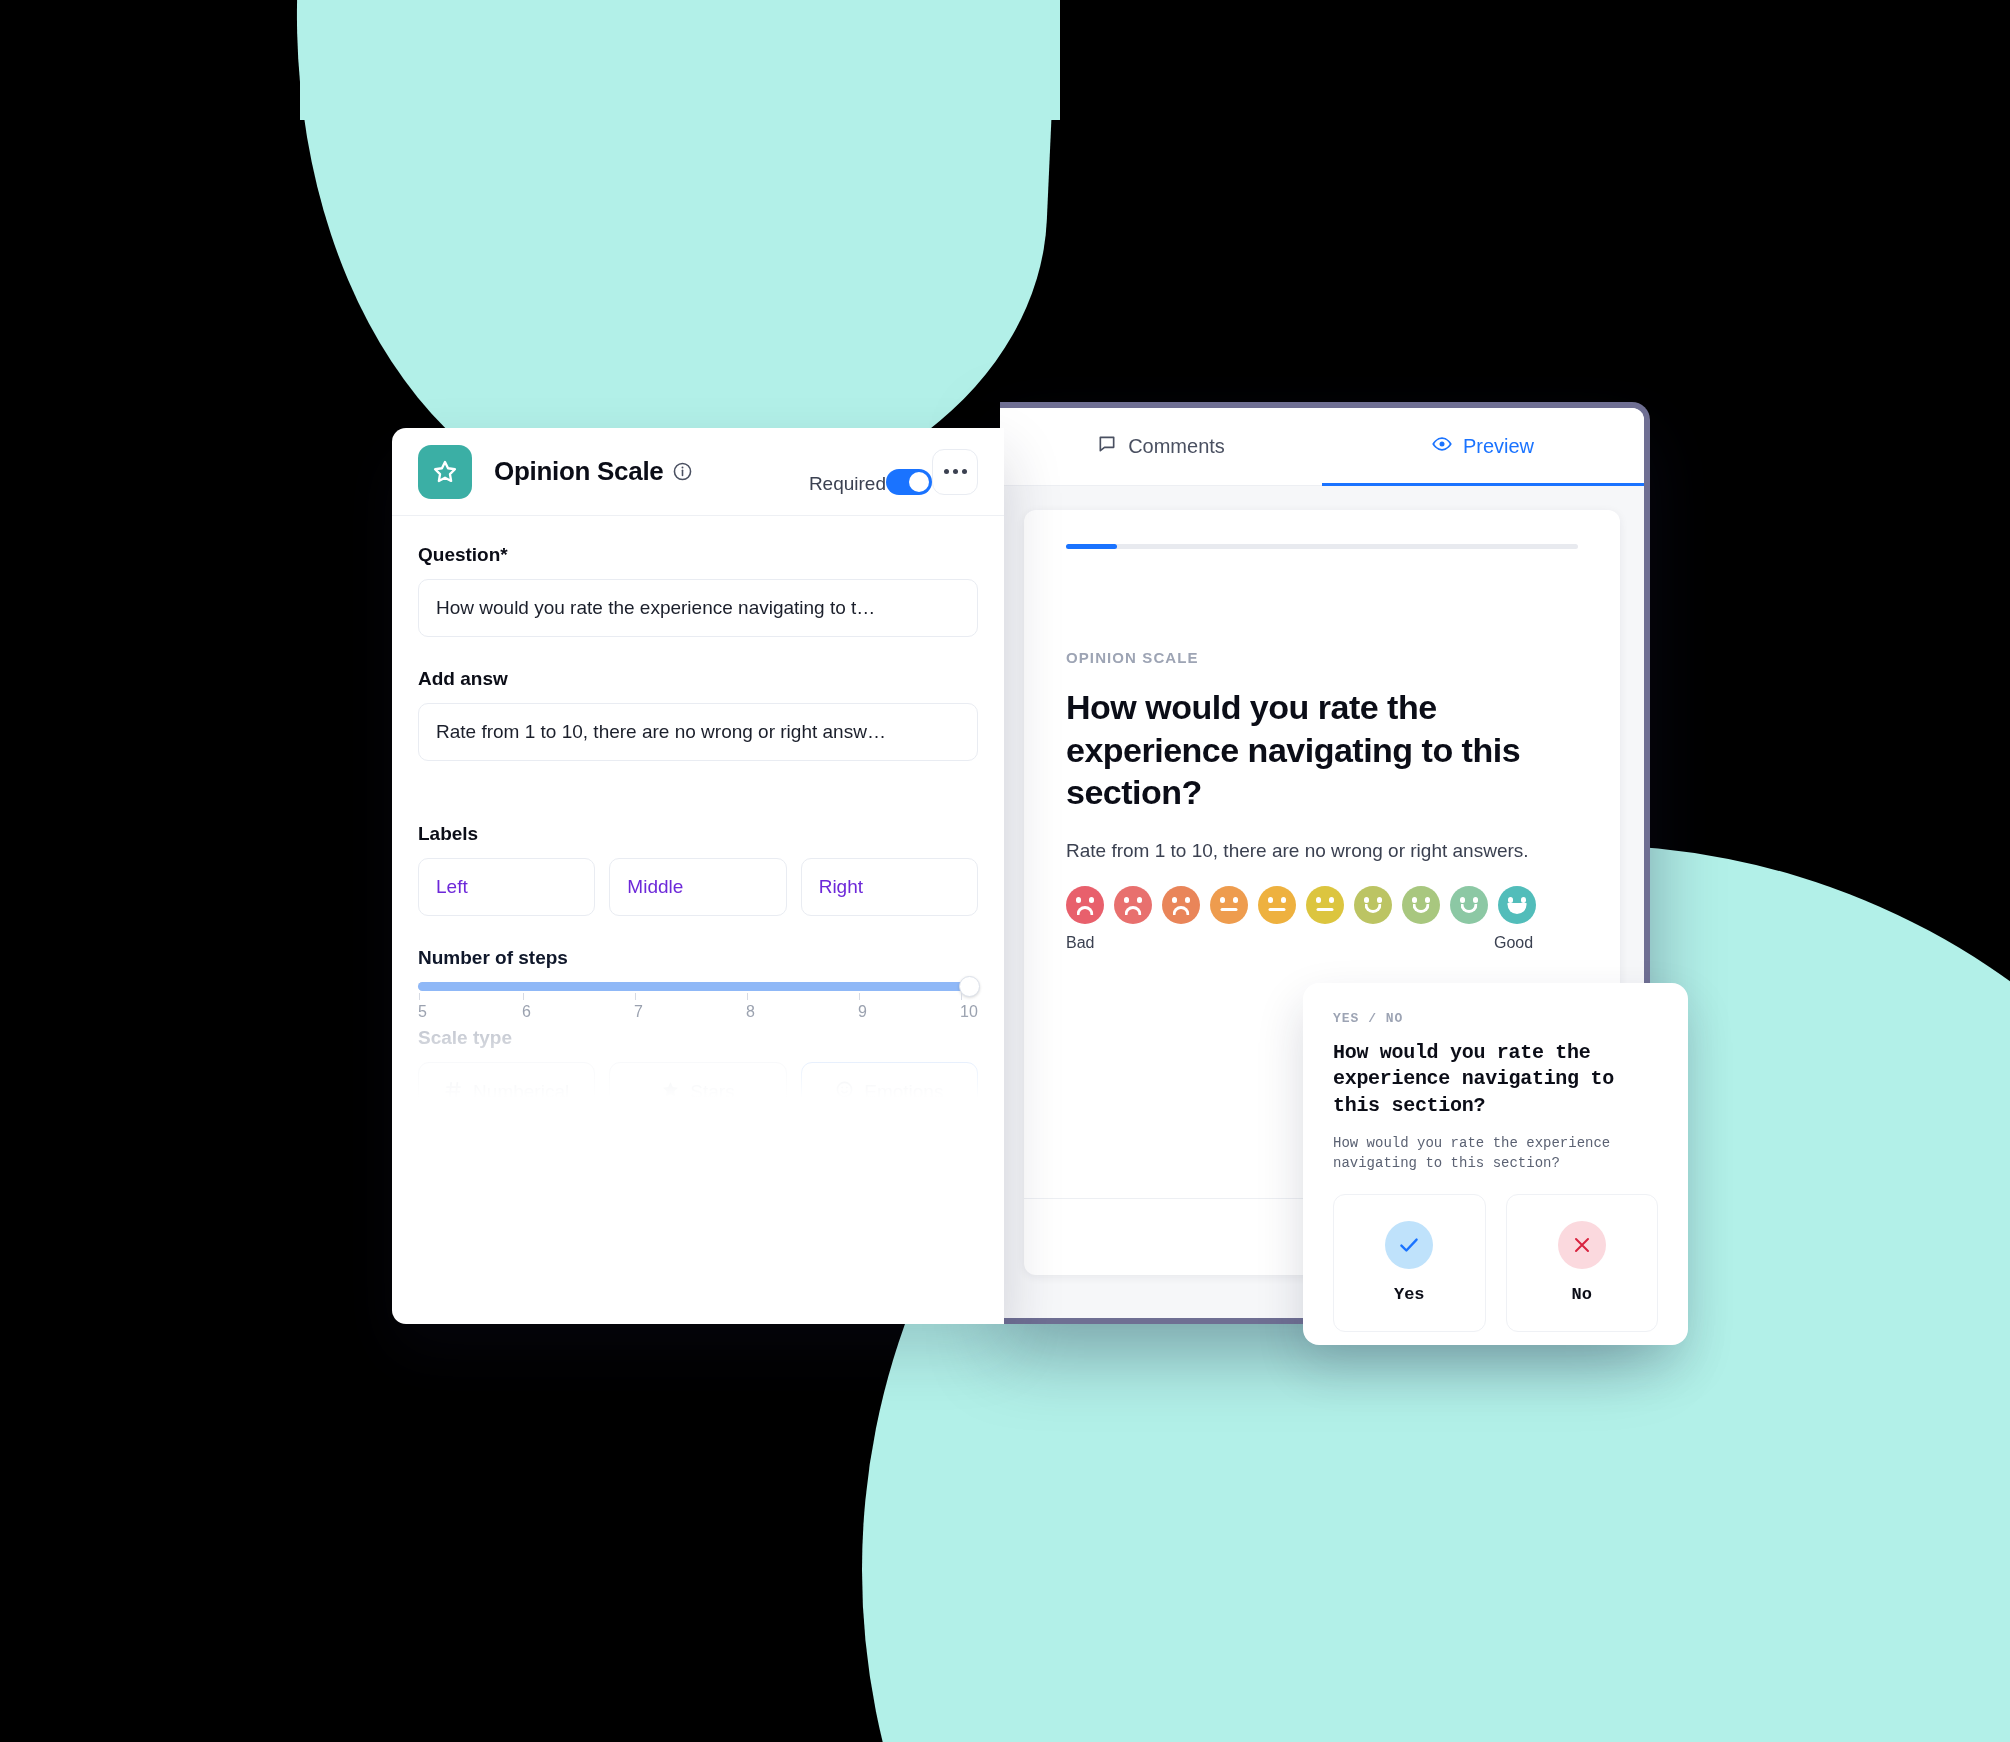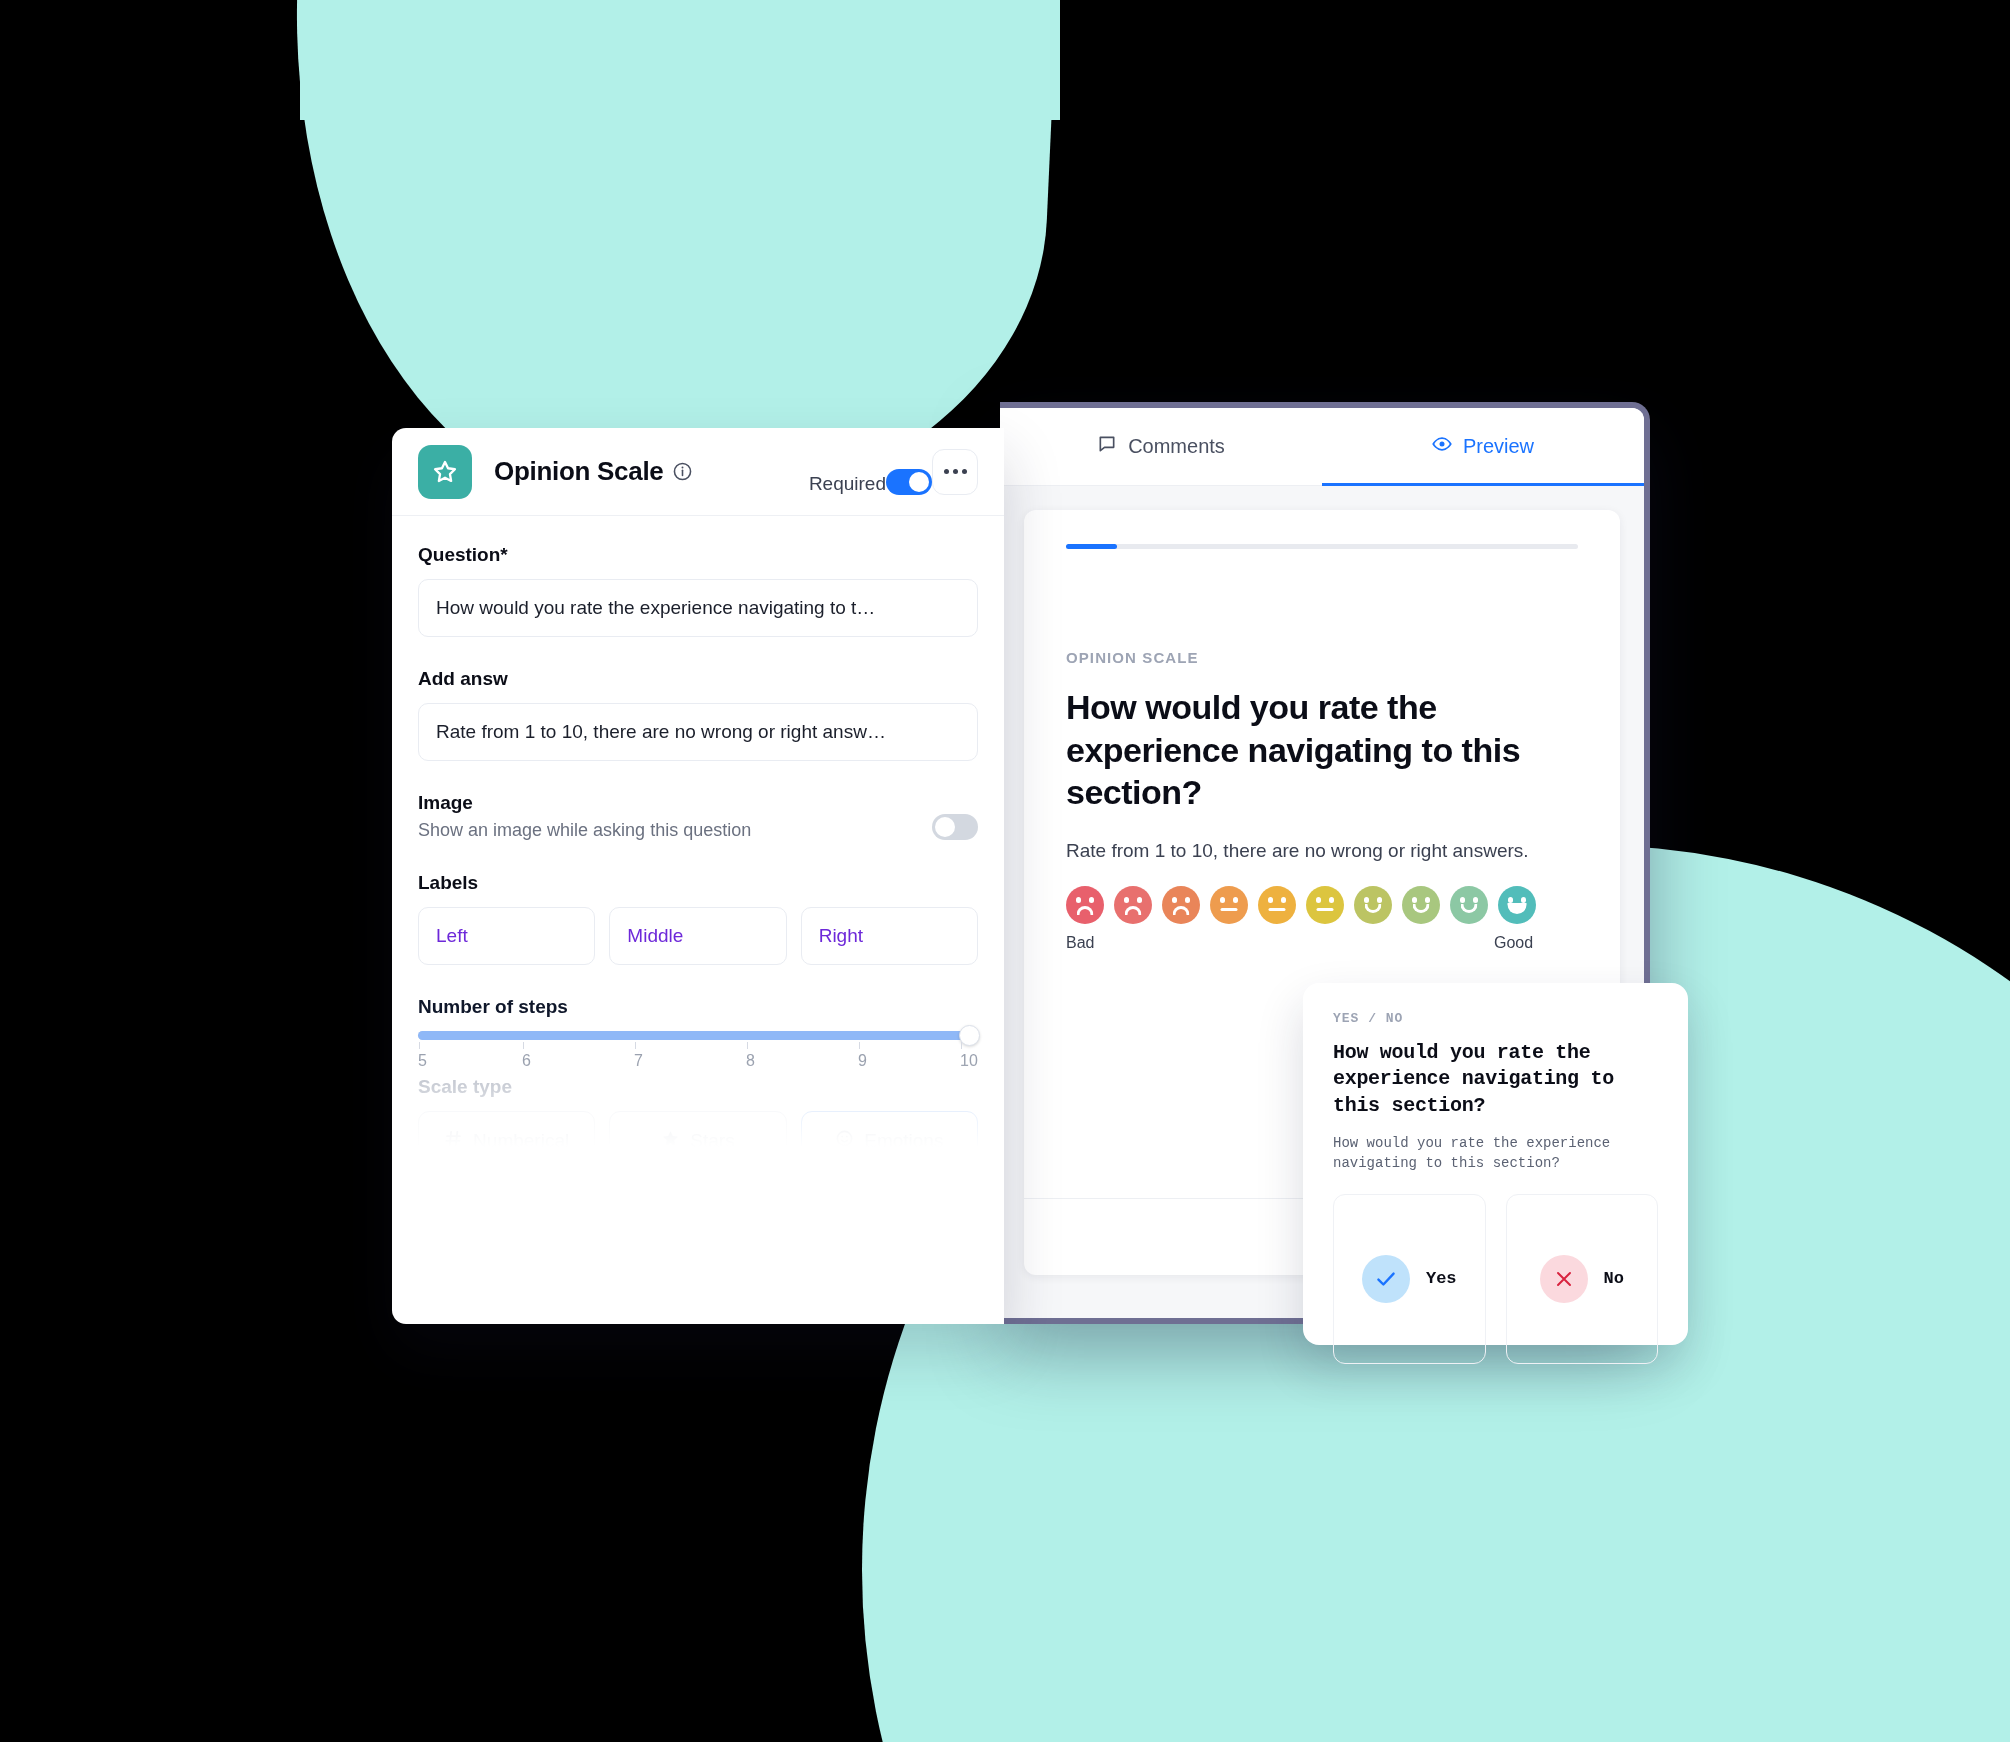--- a/index.html
+++ b/index.html
@@ -199,22 +199,22 @@
     padding: 28px 30px; z-index: 9; font-family: Liberation Mono, monospace;
   }
   #yesno-kicker { font-size: 13px; letter-spacing: 1px; font-weight: 700; color: #9DA4B4; }
   #yesno-question {
     margin-top: 14px; font-size: 20px; line-height: 1.32; font-weight: 700;
     color: #0B0D17; letter-spacing: -.3px;
   }
   #yesno-note { margin-top: 14px; font-size: 14px; line-height: 1.45; color: #5B6273; }
   #yesno-options { margin-top: 20px; display: flex; gap: 20px; }
   .yn-opt {
-    flex: 1; height: 170px; border: 1px solid #EFF1F5; border-radius: 12px;
-    display: flex; align-items: center; justify-content: center; gap: 16px;
+    flex: 1; height: 138px; border: 1px solid #EFF1F5; border-radius: 12px;
+    display: flex; flex-direction: column; align-items: center; justify-content: center; gap: 16px;
   }
   .yn-circle { width: 48px; height: 48px; border-radius: 50%; display:flex; align-items:center; justify-content:center; }
   .yn-yes-circle { background: #BFE2FB; }
   .yn-no-circle  { background: #FBD9DE; }
   .yn-label { font-size: 17px; font-weight: 700; color: #0B0D17; }
 </style>
 </head>
 <body>
 
 <div id="stage">
@@ -359,31 +359,20 @@
 
       <div class="block-gap"></div>
 
       <div class="field-label">Add answ</div>
       <div class="text-input">
         <span>Rate from 1 to 10, there are no wrong or right answ…</span>
       </div>
 
       <div class="block-gap"></div>
 
-      <div id="image-row">
-        <div>
-          <div class="field-label" style="margin-bottom:6px;">Image</div>
-          <div id="image-sub">Show an image while asking this question</div>
-        </div>
-        <div id="image-toggle-wrap">
-          <div class="toggle off">
-            <span class="knob"></span>
-          </div>
-        </div>
-      </div>
 
       <div class="block-gap"></div>
 
       <div class="field-label">Labels</div>
       <div id="labels-inputs">
         <div class="text-input">
           <span>Left</span>
         </div>
         <div class="text-input">
           <span>Middle</span>

